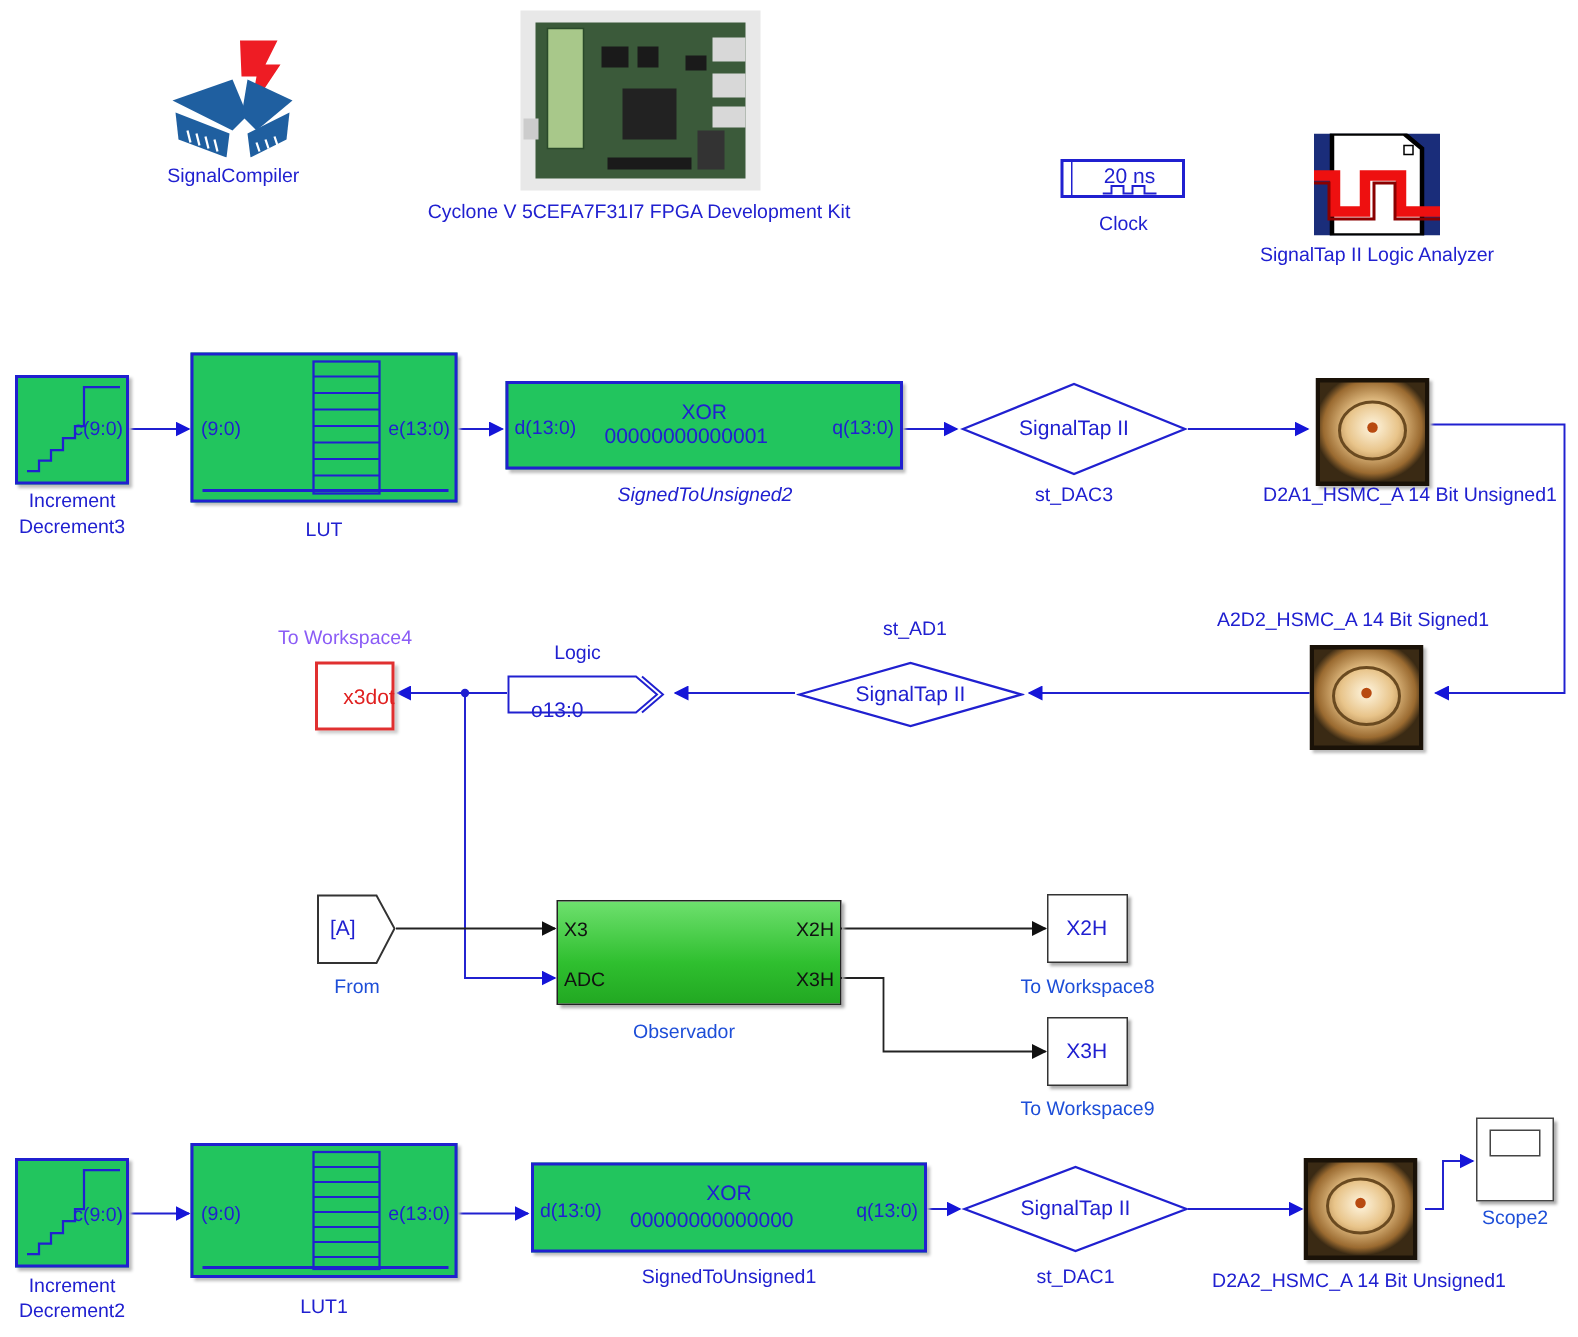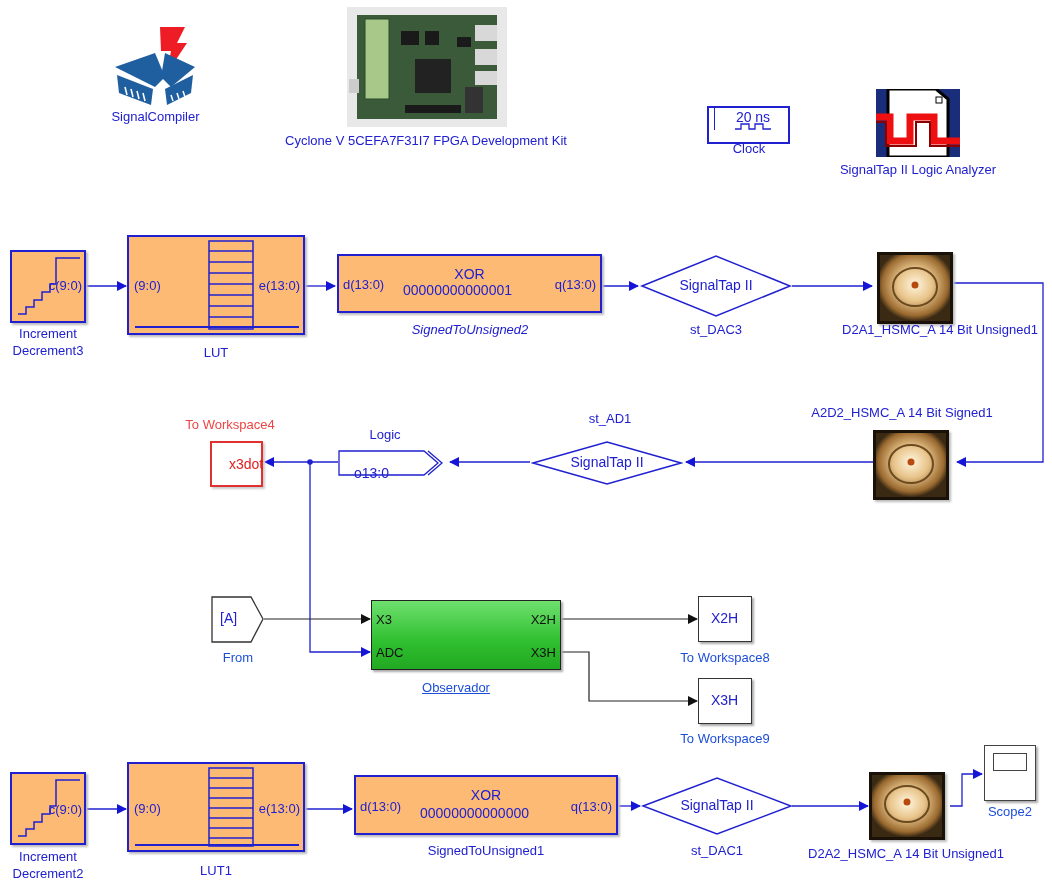--- a/index.html
+++ b/index.html
@@ -1,22 +1,22 @@
 <!DOCTYPE html>
 <html><head>
 <meta charset="utf-8">
 <style>
   html, body { margin:0; padding:0; background:#ffffff; }
   body { width:1052px; height:891px; position:relative; overflow:hidden;
          font-family:"Liberation Sans", sans-serif; }
   .abs { position:absolute; }
   .lbl { position:absolute; font-size:13px; color:#2020d0; white-space:nowrap; text-align:center; }
   .lbl-black { color:#1d4ed8; }
-  .lbl-red { color:#ef4444; }
-  .blk { position:absolute; border:2px solid #2020d0; background:#fdba74; box-shadow:2px 2px 2px #bbb; box-sizing:border-box; }
+  .lbl-red { color:#8b5cf6; }
+  .blk { position:absolute; border:2px solid #2020d0; background:#22c55e; box-shadow:2px 2px 2px #bbb; box-sizing:border-box; }
   .port { position:absolute; font-size:13px; color:#2020d0; white-space:nowrap; }
   svg.wires { position:absolute; left:0; top:0; }
   .shadow { filter: drop-shadow(2px 2px 1px #bbb); }
 </style>
 </head>
 <body>
 
 <svg class="wires" width="1052" height="891">
   <defs>
     <marker id="arB" markerWidth="10" markerHeight="10" refX="9" refY="5" orient="auto" markerUnits="userSpaceOnUse">
@@ -84,21 +84,21 @@
     <rect x="128" y="18" width="22" height="16" fill="#d8d8d8"></rect>
     <rect x="128" y="42" width="22" height="16" fill="#d8d8d8"></rect>
     <rect x="128" y="64" width="22" height="14" fill="#d8d8d8"></rect>
     <rect x="118" y="80" width="18" height="26" fill="#333"></rect>
     <rect x="58" y="98" width="56" height="8" fill="#1a1a1a"></rect>
     <rect x="2" y="72" width="10" height="14" fill="#ccc"></rect>
   </svg>
 </div>
 <div class="lbl" style="left:236px;top:133px;width:380px;">Cyclone V 5CEFA7F31I7 FPGA Development Kit</div>
 
-<div class="abs" style="left:707px;top:106px;width:83px;height:38px;border:2px solid #2020d0;box-sizing:border-box;background:#fff;">
+<div class="abs" style="left:707px;top:106px;width:83px;height:26px;border:2px solid #2020d0;box-sizing:border-box;background:#fff;">
   <div class="abs" style="left:5px;top:0;width:1px;height:22px;background:#2020d0;"></div>
   <div class="abs" style="left:14px;top:1px;width:60px;text-align:center;font-size:14px;color:#2020d0;">20 ns</div>
   <svg class="abs" style="left:26px;top:15px;" width="40" height="8">
     <polyline points="0,6 6,6 6,1 14,1 14,6 20,6 20,1 28,1 28,6 36,6" fill="none" stroke="#2020d0" stroke-width="1.3"></polyline>
   </svg>
 </div>
 <div class="lbl" style="left:719px;top:141px;width:60px;">Clock</div>
 
 <div class="abs" style="left:876px;top:89px;width:84px;height:68px;">
   <svg width="84" height="68">
@@ -220,21 +220,21 @@
   <div class="port lbl-black" style="left:9px;top:14px;font-size:14px;">[A]</div>
 </div>
 <div class="lbl lbl-black" style="left:208px;top:650px;width:60px;">From</div>
 
 <div class="abs" style="left:371px;top:600px;width:190px;height:70px;border:1.5px solid #222;box-sizing:border-box;background:linear-gradient(#6ee06e,#2fbf2f 60%,#22a822);box-shadow:2px 2px 2px #aaa;">
   <div class="port lbl-black" style="left:4px;top:11px;color:#111;">X3</div>
   <div class="port lbl-black" style="left:4px;top:44px;color:#111;">ADC</div>
   <div class="port lbl-black" style="right:4px;top:11px;color:#111;">X2H</div>
   <div class="port lbl-black" style="right:4px;top:44px;color:#111;">X3H</div>
 </div>
-<div class="lbl lbl-black" style="left:386px;top:680px;width:140px;text-decoration:underline;">Observador</div>
+<div class="lbl lbl-black" style="left:386px;top:680px;width:140px;">Observador</div>
 
 <div class="abs" style="left:698px;top:596px;width:54px;height:46px;border:1.5px solid #333;box-sizing:border-box;background:#fff;box-shadow:2px 2px 2px #aaa;">
   <div class="port lbl-black" style="left:0;width:51px;text-align:center;top:13px;font-size:14px;">X2H</div>
 </div>
 <div class="lbl lbl-black" style="left:660px;top:650px;width:130px;">To Workspace8</div>
 
 <div class="abs" style="left:698px;top:678px;width:54px;height:46px;border:1.5px solid #333;box-sizing:border-box;background:#fff;box-shadow:2px 2px 2px #aaa;">
   <div class="port lbl-black" style="left:0;width:51px;text-align:center;top:13px;font-size:14px;">X3H</div>
 </div>
 <div class="lbl lbl-black" style="left:660px;top:731px;width:130px;">To Workspace9</div>

